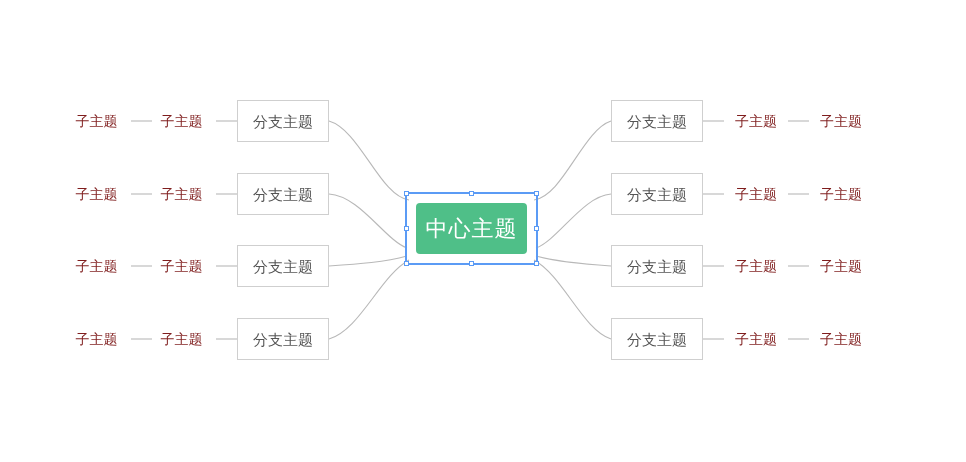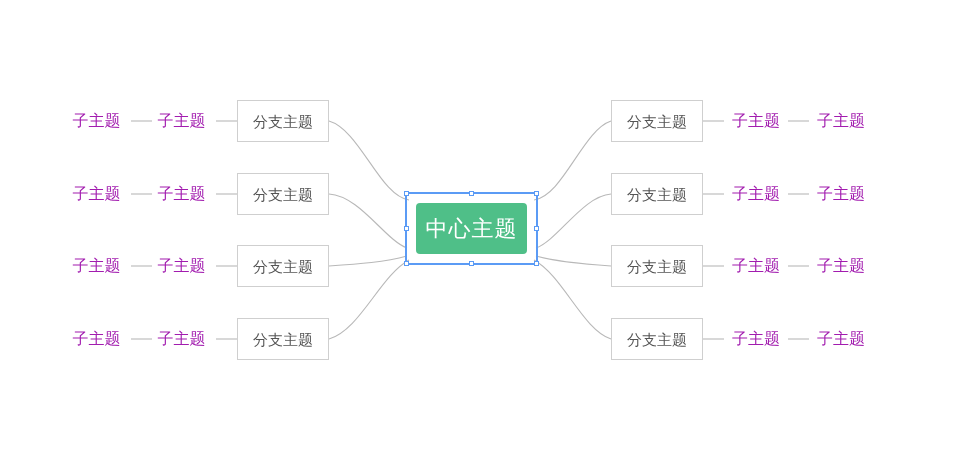--- a/index.html
+++ b/index.html
@@ -86,22 +86,22 @@
     line-height: 1;
   }
 
   
   .sub-node {
     position: absolute;
     height: 20px;
     display: flex;
     align-items: center;
     justify-content: center;
-    color: #a21caf;
-    font-size: 16px;
+    color: #7f1d1d;
+    font-size: 14px;
     line-height: 1;
     white-space: nowrap;
   }
 </style>
 </head>
 <body>
 
 <div id="canvas">
 
   <svg id="edges" viewBox="0 0 966 462" xmlns="http://www.w3.org/2000/svg">

